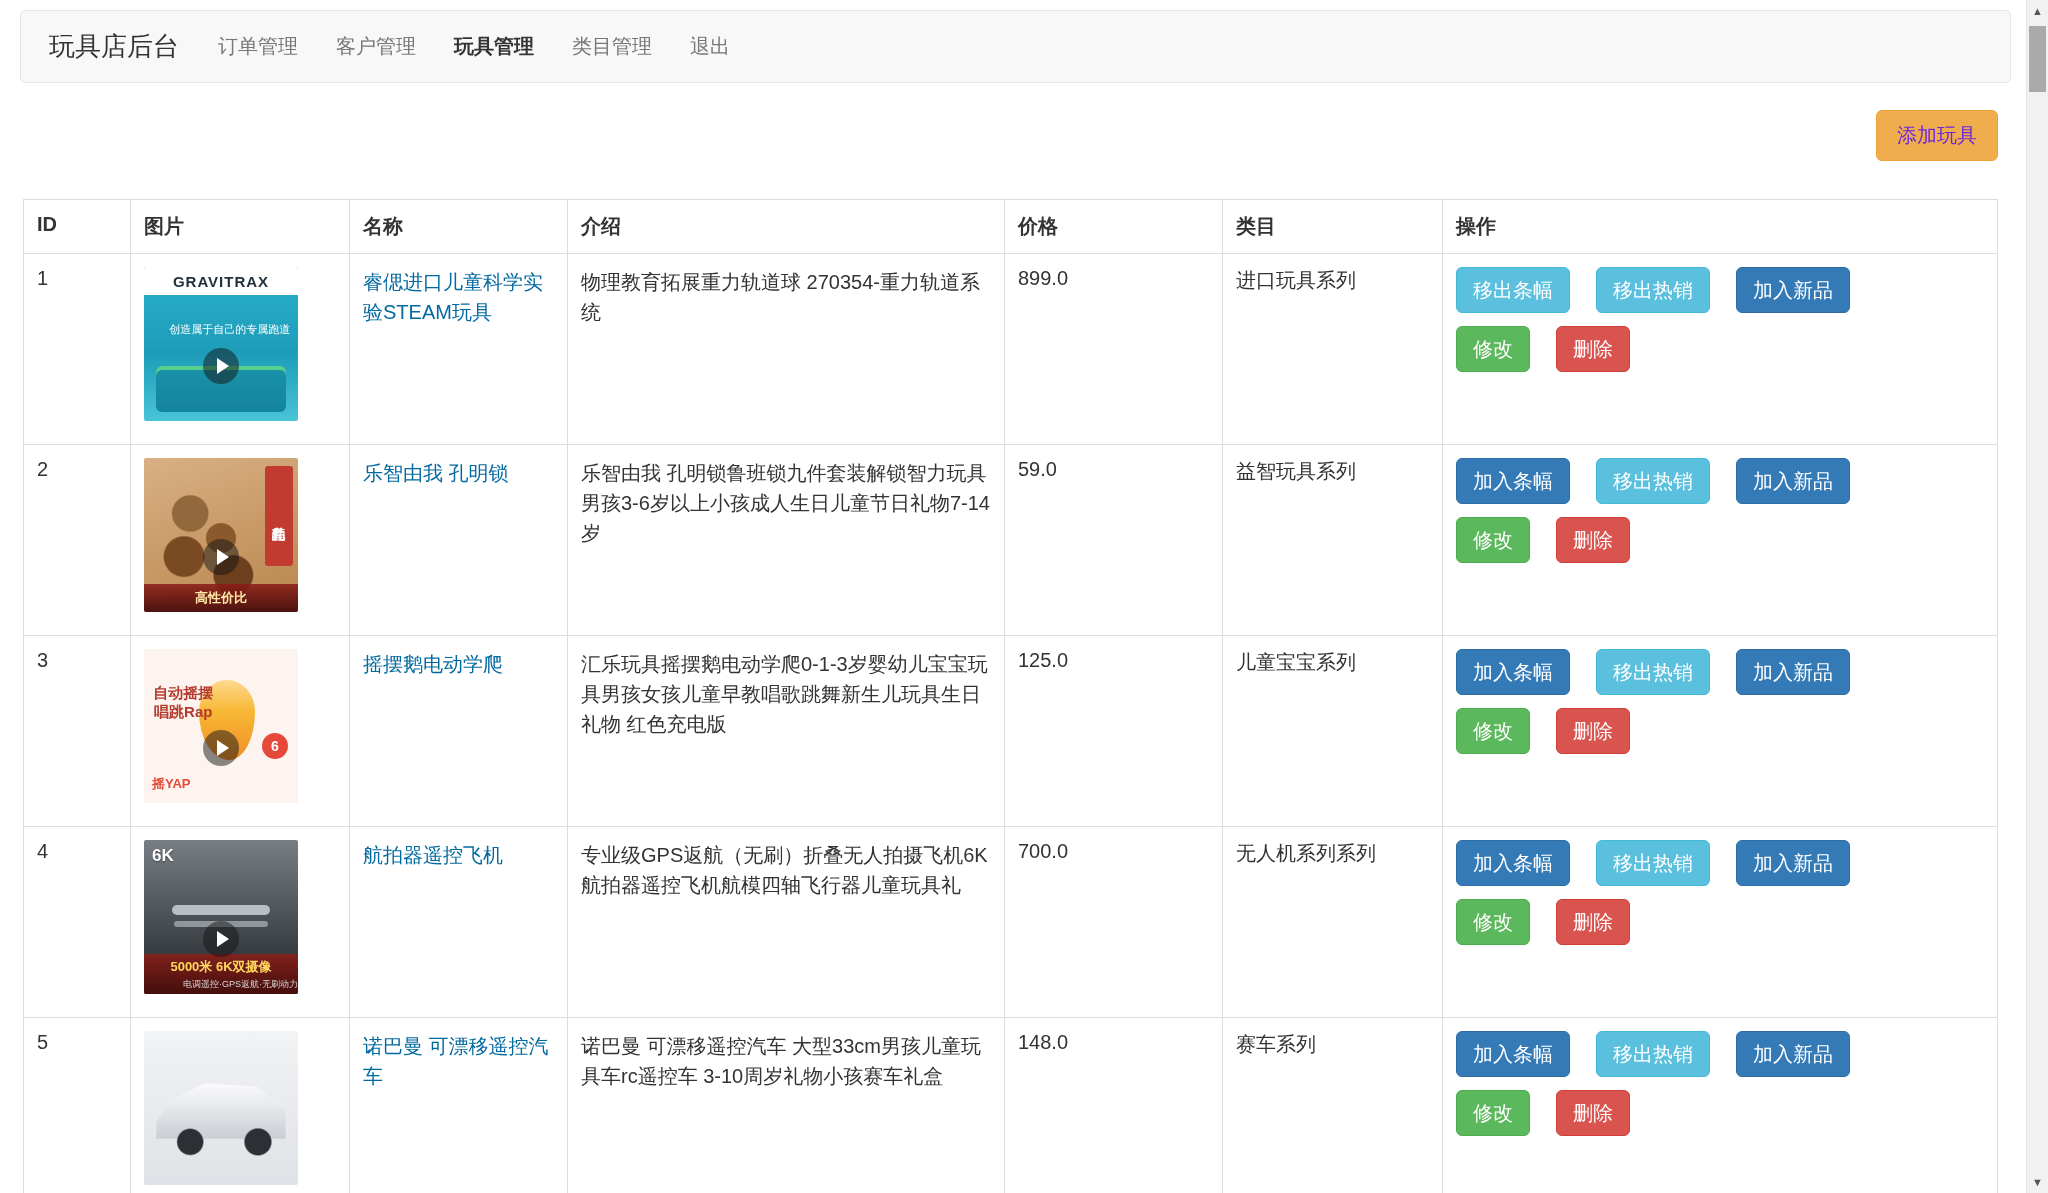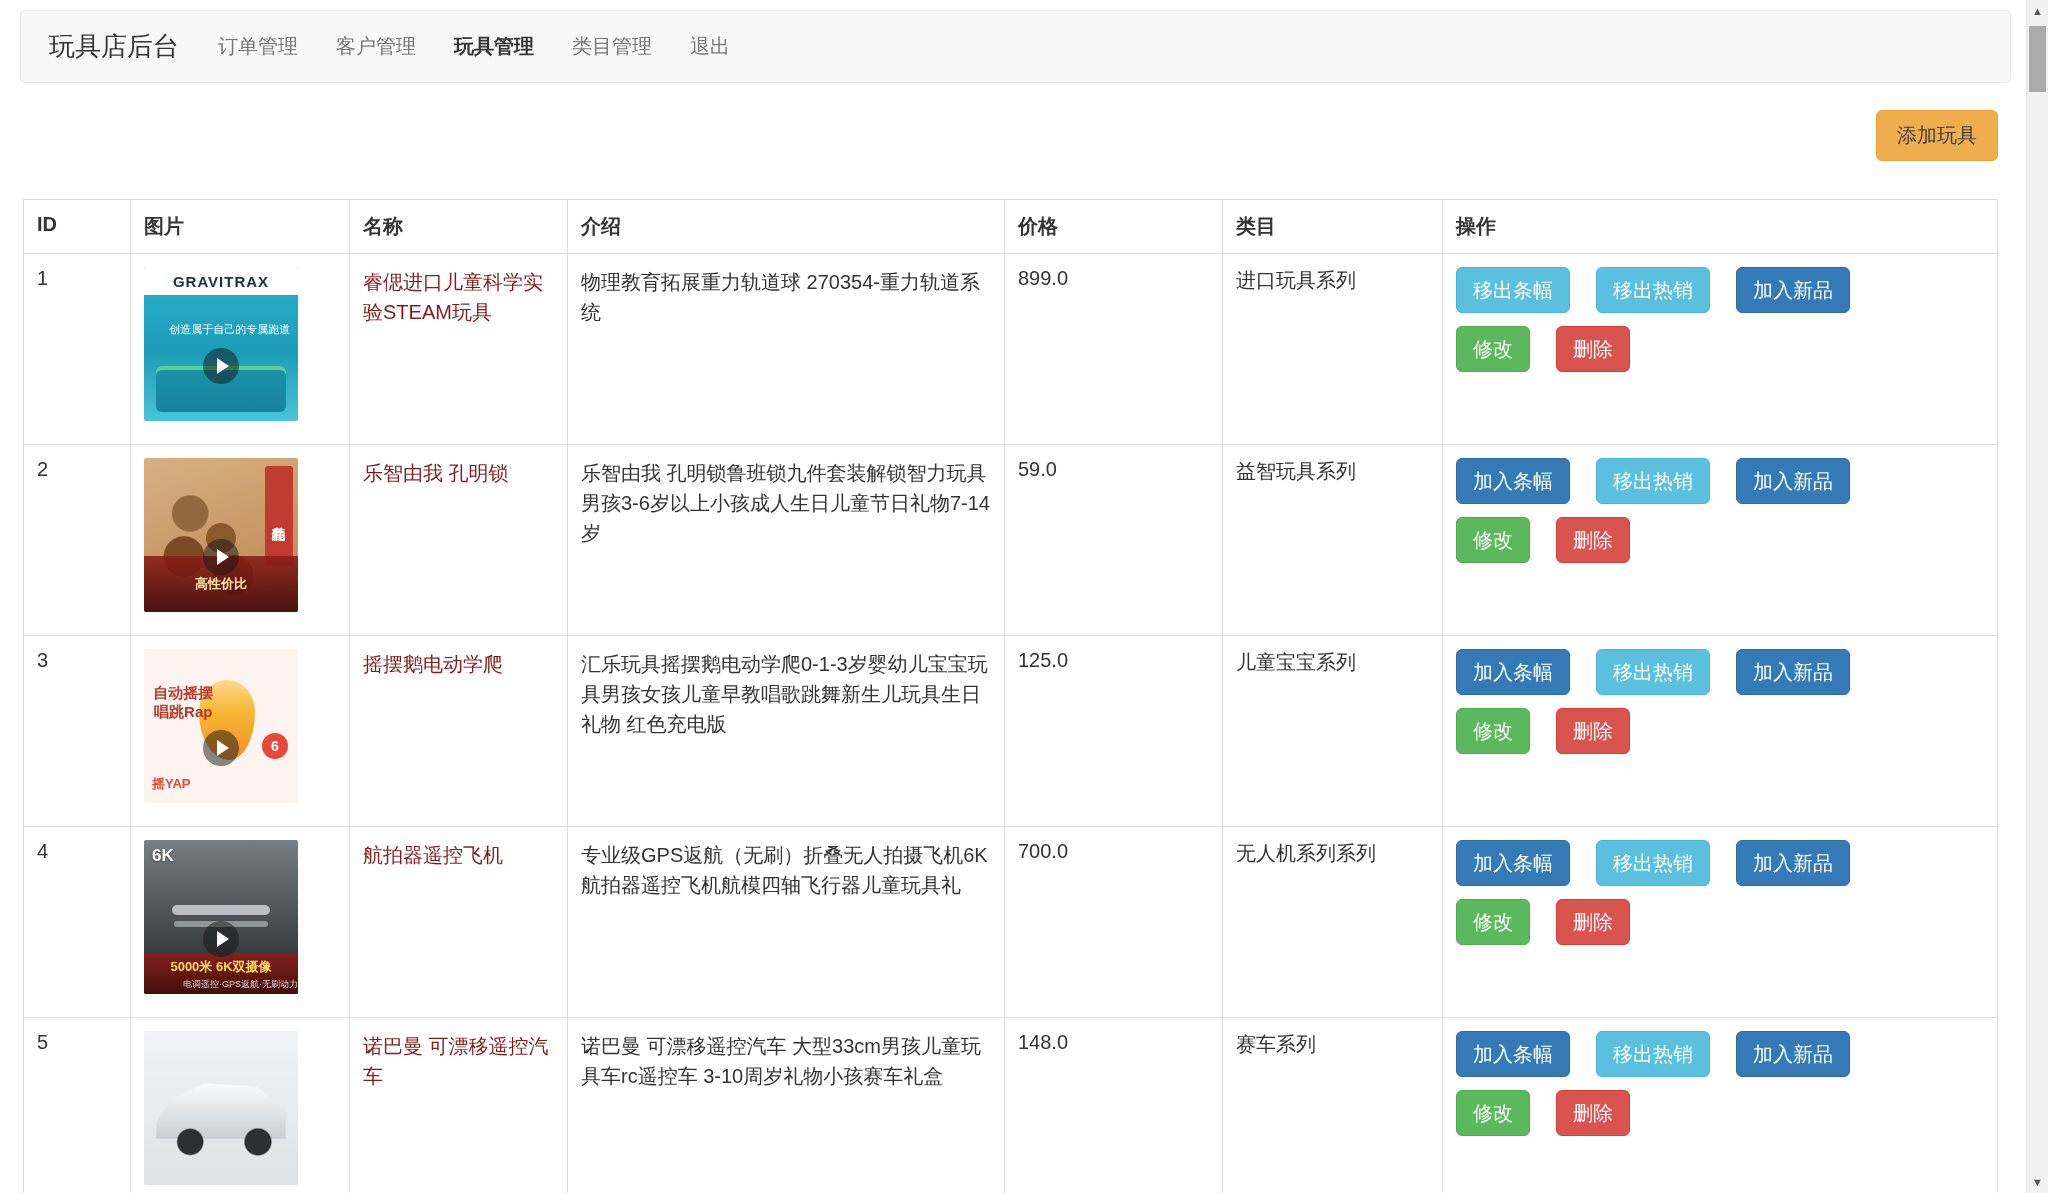--- a/index.html
+++ b/index.html
@@ -11,36 +11,36 @@
     background:#f8f8f8;border:1px solid #e7e7e7;border-radius:5px;padding:0 8px}
   .brand{font-size:26px;color:#333;padding:0 20px;cursor:pointer;white-space:nowrap}
   .navbar-menu{display:flex;align-items:stretch;height:100%}
   .nav-item{font-size:20px;color:#777;padding:0 19px;display:flex;align-items:center;cursor:pointer}
   .nav-item[data-active="true"]{color:#333;font-weight:bold}
 
   
   .content{margin:0 50px 0 23px}
   .toolbar{display:flex;justify-content:flex-end;margin-top:27px}
   .add-btn{padding:11px 20px;font-size:20px;border-radius:6px;background:#f0ad4e;
-    border:1px solid #eea236;color:#404040;cursor:pointer;font-family:inherit}
+    border:1px solid #eea236;color:#6d28d9;cursor:pointer;font-family:inherit}
 
   
   .tabs{display:flex;border-bottom:1px solid #ddd;margin-top:40px;list-style:none}
   .tab{font-size:20px;padding:13px 21px;margin-bottom:-1px;border:1px solid transparent;
     border-radius:6px 6px 0 0;color:#337ab7;cursor:pointer;white-space:nowrap}
   .tab[data-active="true"]{color:#555;background:#fff;border-color:#ddd #ddd #fff;cursor:default}
 
   
   table.products{width:100%;border-collapse:collapse;table-layout:fixed;margin-top:38px;background:#fff}
   th,td{border:1px solid #ddd;padding:13px;text-align:left;vertical-align:top;
     font-size:20px;color:#333;overflow:hidden}
   th{font-weight:bold}
   thead tr{height:52px}
   tr.product-row{height:191px}
-  .name-link{color:#7f1d1d;text-decoration:none;cursor:pointer;line-height:1.5;display:inline-block}
+  .name-link{color:#0369a1;text-decoration:none;cursor:pointer;line-height:1.5;display:inline-block}
   .intro-cell{line-height:1.5}
 
   
   .action-line{display:flex;gap:26px;flex-wrap:wrap}
   .action-line + .action-line{margin-top:13px}
   .btn{display:inline-block;padding:10px 16px;font-size:20px;line-height:1.2;color:#fff;
     border:1px solid transparent;border-radius:6px;cursor:pointer;white-space:nowrap;font-family:inherit}
   .btn[data-style="info"]{background:#5bc0de;border-color:#46b8da}
   .btn[data-style="primary"]{background:#337ab7;border-color:#2e6da4}
   .btn[data-style="success"]{background:#5cb85c;border-color:#4cae4c}
@@ -76,21 +76,21 @@
   .img-slot:empty{display:none}
   .t-top{position:absolute;top:0;left:0;right:0;height:28px;background:#fff;color:#20323c;z-index:2;
     font-weight:bold;font-size:15px;letter-spacing:1px;display:flex;align-items:center;justify-content:center}
   .t-main{position:absolute;left:5%;right:5%;top:36%;color:#fff;font-size:11px;text-align:right;
     white-space:pre-line;line-height:1.3;z-index:2}
   .thumb[data-variant="goose"] .t-main{left:6%;right:auto;top:22%;color:#b33a2c;font-weight:bold;
     text-align:center;font-size:15px}
   .t-ribbon{position:absolute;right:5px;top:8px;width:28px;height:100px;background:#c13b30;color:#fff;
     writing-mode:vertical-rl;font-size:14px;display:flex;align-items:center;justify-content:center;
     border-radius:3px;z-index:2}
-  .t-strip{position:absolute;left:0;right:0;bottom:0;padding:19px 0;text-align:center;color:#ffe9a8;
+  .t-strip{position:absolute;left:0;right:0;bottom:0;padding:5px 0;text-align:center;color:#ffe9a8;
     font-size:13px;font-weight:bold;z-index:2;
     background:linear-gradient(180deg,rgba(140,30,24,.88),rgba(70,12,10,.95))}
   .thumb[data-variant="drone"] .t-strip{padding:4px 0 18px;color:#ffd75e}
   .t-sub{position:absolute;left:0;right:0;bottom:3px;text-align:right;font-size:9px;color:#d8d8d8;z-index:3}
   .thumb[data-variant="goose"] .t-sub{left:8px;right:auto;bottom:10px;color:#e04a38;font-weight:bold;font-size:13px}
   .t-badge{position:absolute;top:6px;left:8px;color:#fff;font-weight:bold;font-size:17px;z-index:3;
     text-shadow:0 1px 2px rgba(0,0,0,.4)}
   .thumb[data-variant="goose"] .t-badge{top:auto;left:auto;right:10px;bottom:44px;background:#e6483a;
     width:26px;height:26px;border-radius:50%;display:flex;align-items:center;justify-content:center;
     font-size:14px;text-shadow:none}

